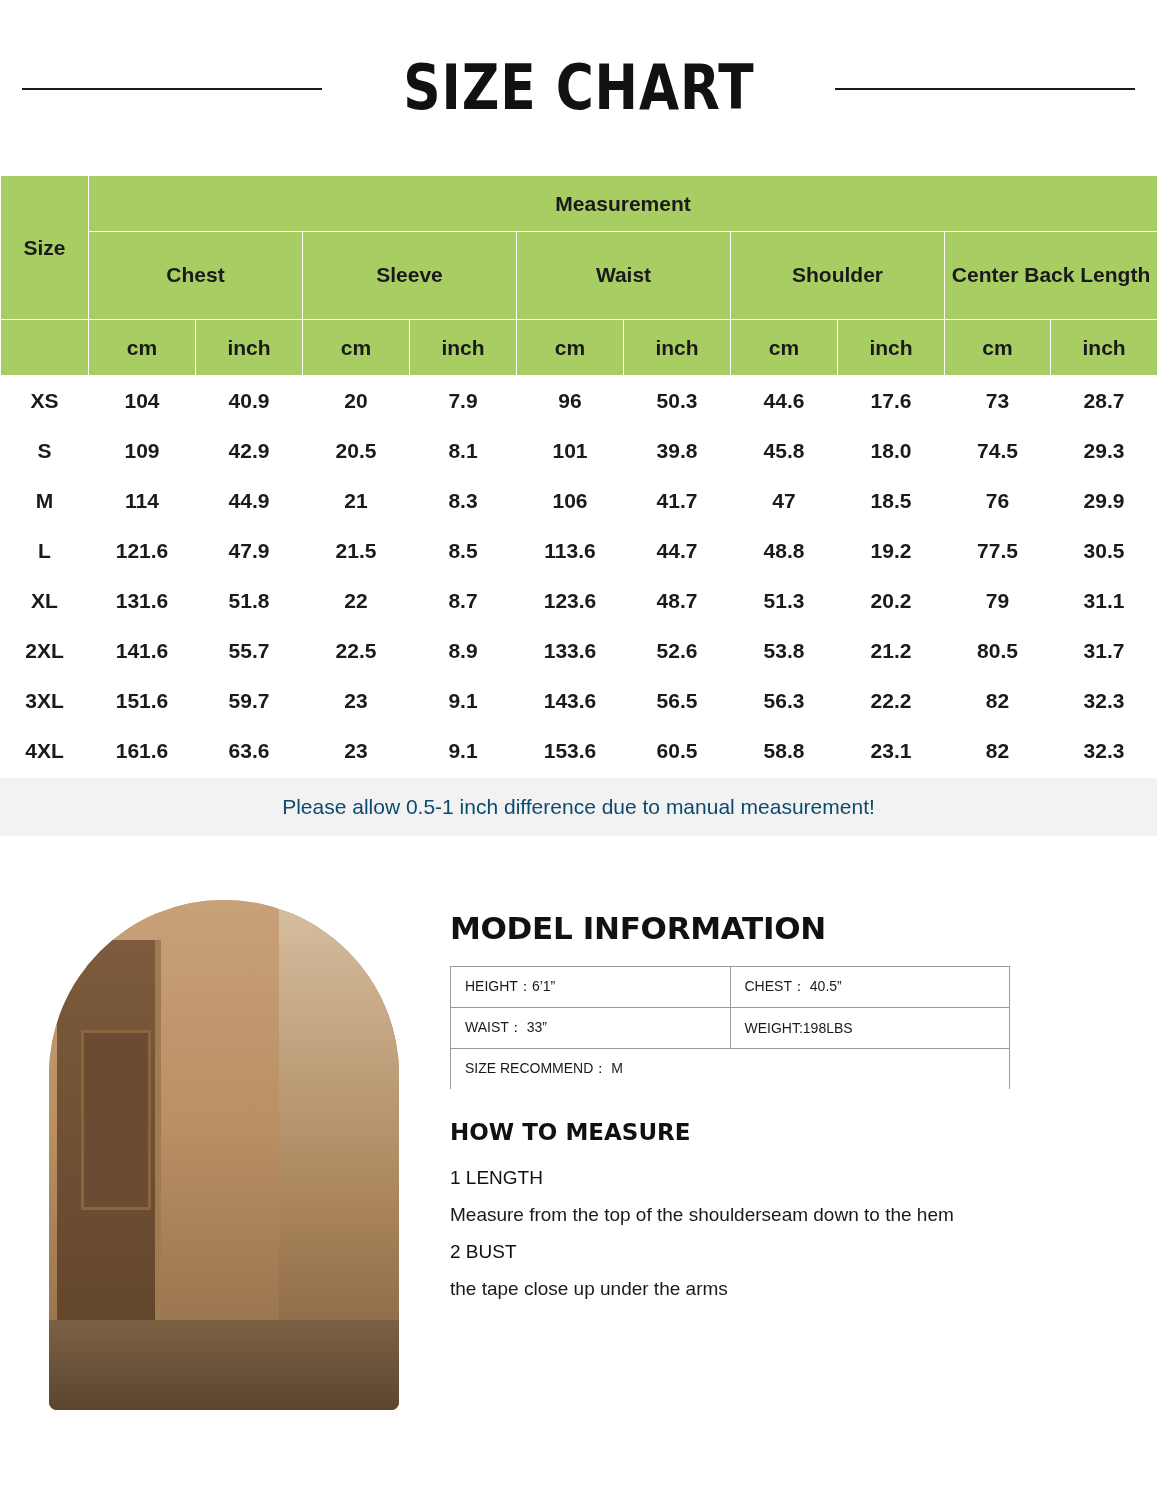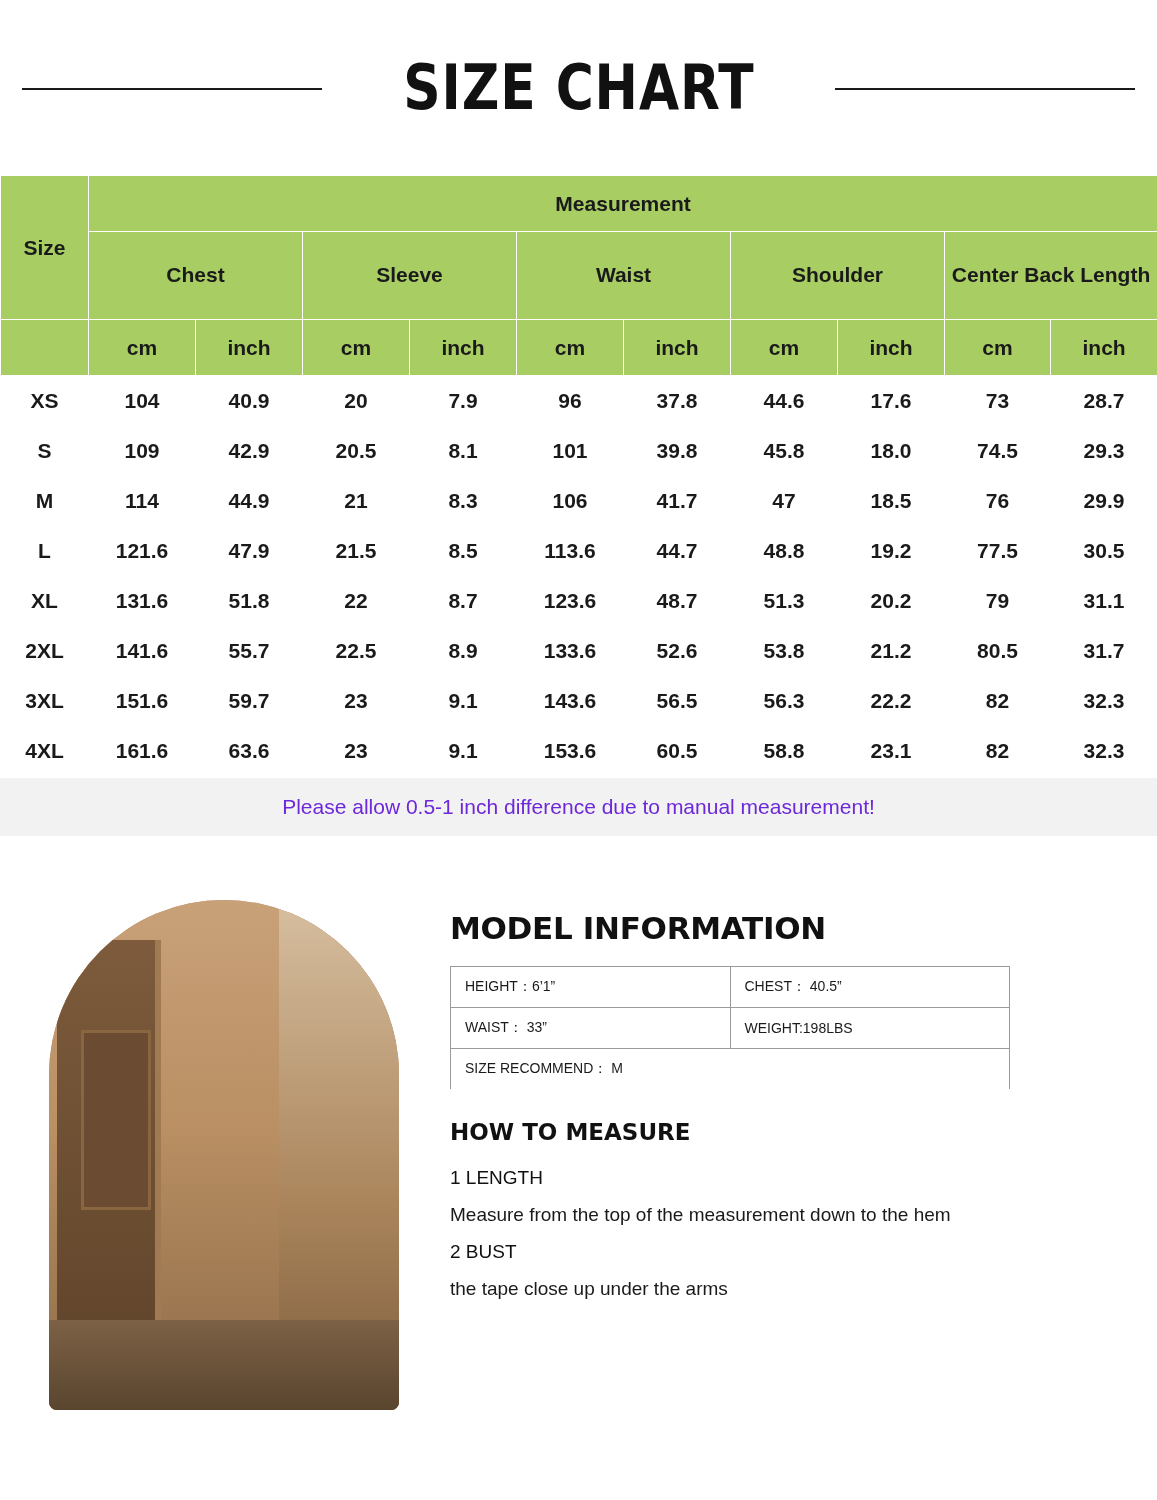--- a/index.html
+++ b/index.html
@@ -99,21 +99,21 @@
   tbody tr:last-child td { border-bottom: none; }
   tbody td.size-cell { font-weight: bold; }
 
   .note-bar {
     background: #f2f2f2;
     height: 58px;
     display: flex;
     align-items: center;
     justify-content: center;
     font-size: 21px;
-    color: #6d28d9;
+    color: #0c4a6e;
     margin-top: 2px;
   }
 
   
   .lower {
     display: flex;
     padding: 64px 28px 0 24px;
     gap: 26px;
   }
   .photo-col {
@@ -247,21 +247,21 @@
       </tr>
     </thead>
     <tbody>
       <tr>
         <td class="size-cell">XS</td>
         <td>104</td>
         <td>40.9</td>
         <td>20</td>
         <td>7.9</td>
         <td>96</td>
-        <td>37.8</td>
+        <td>50.3</td>
         <td>44.6</td>
         <td>17.6</td>
         <td>73</td>
         <td>28.7</td>
       </tr>
       <tr>
         <td class="size-cell">S</td>
         <td>109</td>
         <td>42.9</td>
         <td>20.5</td>
@@ -400,17 +400,17 @@
         <td>WEIGHT:198LBS</td>
       </tr>
       <tr>
         <td class="center" colspan="2">SIZE RECOMMEND： M</td>
       </tr>
     </tbody>
       </table>
 
     <div class="how-heading">HOW TO MEASURE</div>
     <div class="how-num">1 LENGTH</div>
-    <div class="how-line">Measure from the top of the measurement down to the hem</div>
+    <div class="how-line">Measure from the top of the shoulderseam down to the hem</div>
     <div class="how-num">2 BUST</div>
     <div class="how-line">the tape close up under the arms</div>
   </div>
 </div>
 
 </body></html>

